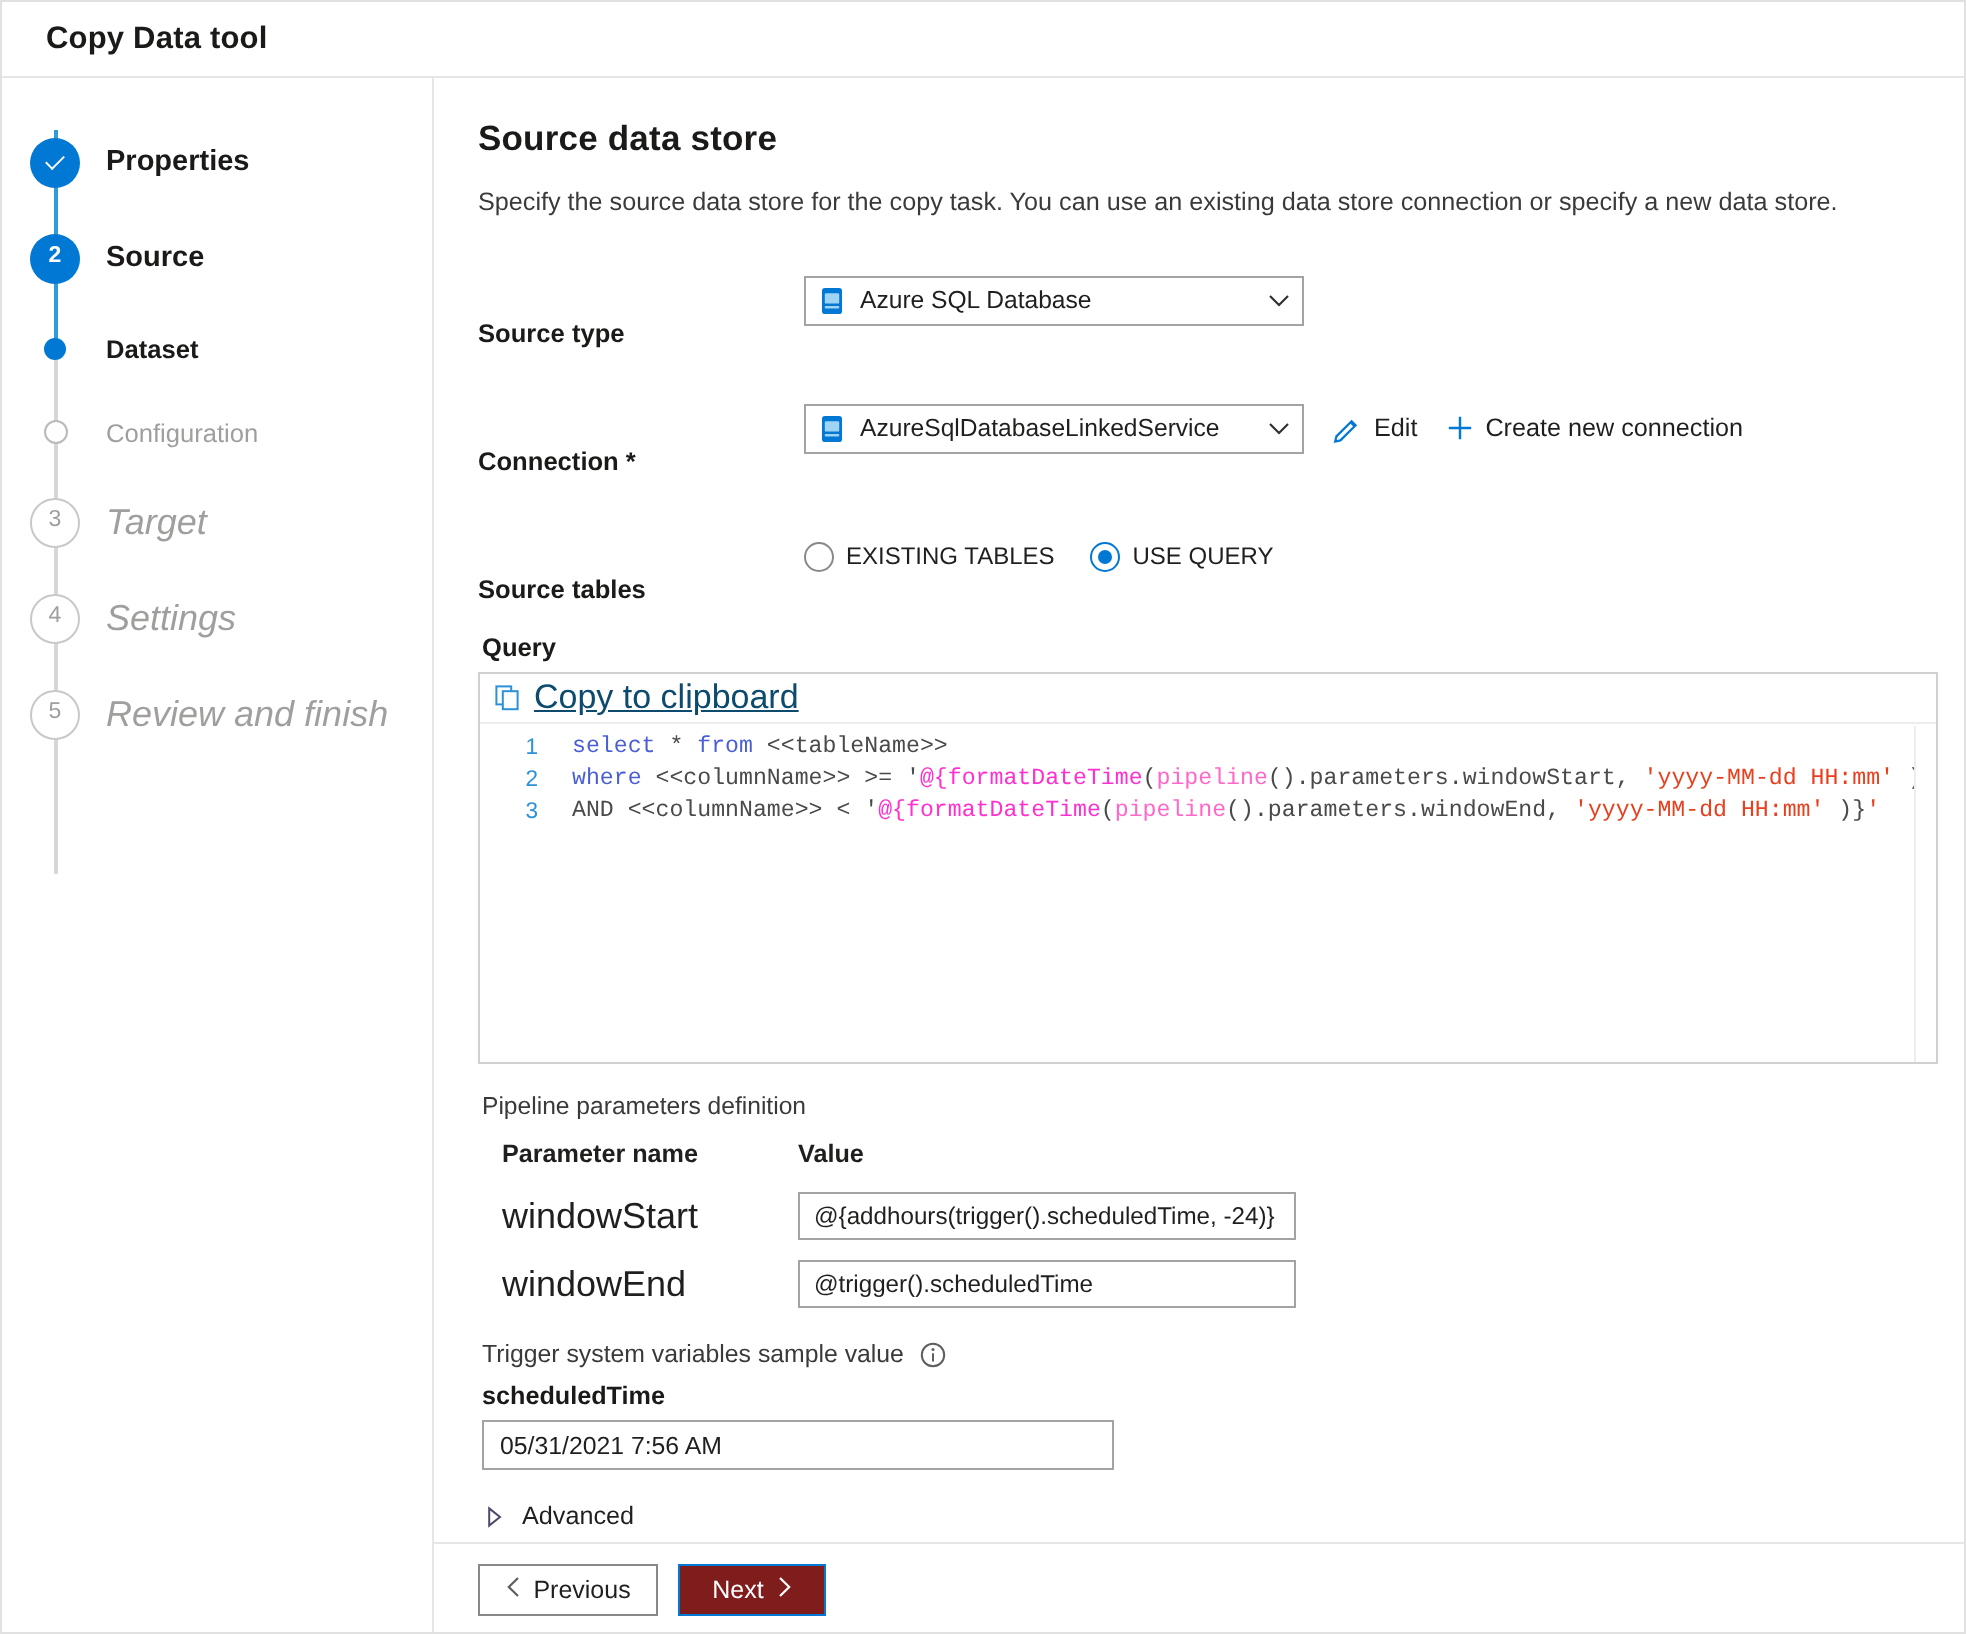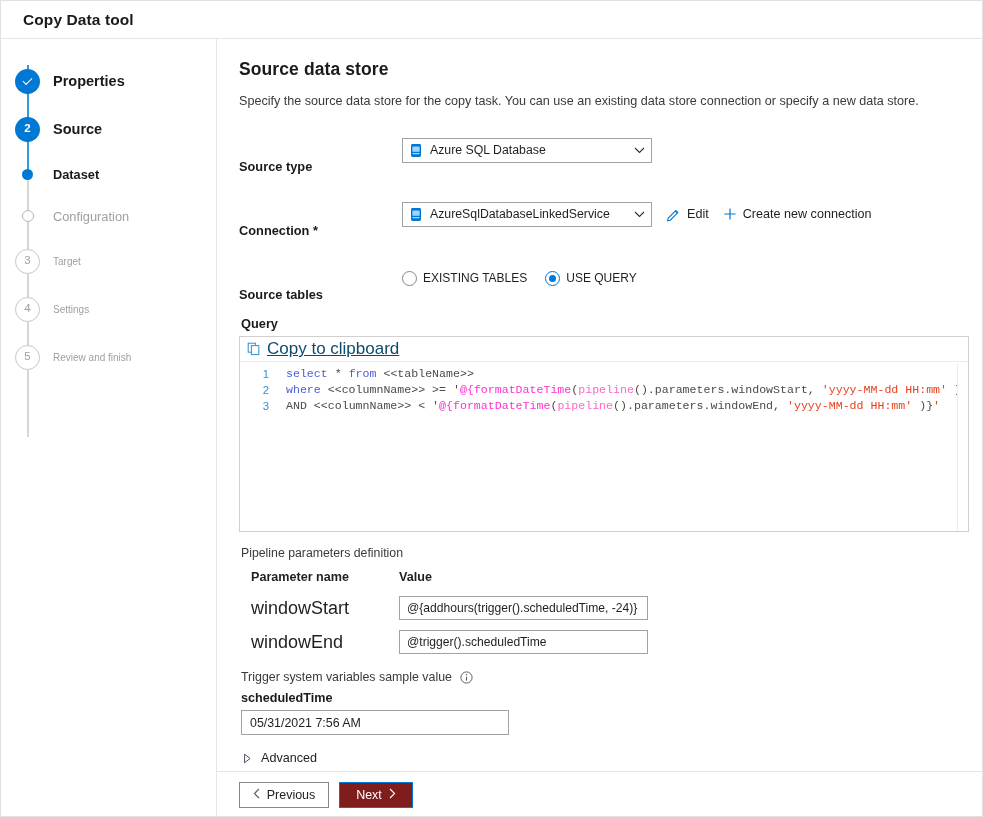--- a/index.html
+++ b/index.html
@@ -77,21 +77,21 @@
   .marker.dot-idle:after {
     content: ""; width: 10px; height: 10px; border-radius: 50%;
     border: 1.3px solid #b9b9b9; background: #fff;
   }
   .marker.pending {
     border: 1.3px solid #c8c8c8; color: #a19f9d; background: #fff;
   }
   .step-label { margin-left: 13px; font-size: 13.5px; }
   .step-label.strong { font-weight: bold; color: #1b1a19; font-size: 14.5px; }
   .step-label.sub-strong { font-weight: bold; color: #1b1a19; font-size: 12.8px; }
-  .step-label.muted { color: #a19f9d; font-size: 10px; }
+  .step-label.muted { color: #a19f9d; font-size: 18px; font-style: italic; }
   .step-label.muted-sm { color: #a19f9d; font-size: 12.8px; }
 
   
   .main {
     flex: 1; position: relative;
     display: flex; flex-direction: column;
   }
   .main-scroll { flex: 1; padding: 18px 20px 0 22px; overflow: hidden; }
 
   h1.page-title {
@@ -201,21 +201,21 @@
     width: 249px; height: 24px; border: 1px solid #a3a3a3; background: #fff;
     display: flex; align-items: center; padding: 0 7px;
     font-size: 12.1px; color: #201f1e;
   }
 
   .trig-row { display: flex; align-items: center; margin: 16px 0 7px 2px; }
   .trig-row .t { font-size: 12.4px; color: #3b3a39; }
   .info-ic { margin-left: 8px; display: inline-flex; cursor: pointer; }
   .st-label { font-size: 12.6px; font-weight: bold; color: #1b1a19; margin: 0 0 5px 2px; }
   .st-input {
-    width: 268px; height: 25px; border: 1px solid #a3a3a3; background: #fff;
+    width: 316px; height: 25px; border: 1px solid #a3a3a3; background: #fff;
     display: flex; align-items: center; padding: 0 8px;
     font-size: 12.4px; color: #201f1e; margin-left: 2px;
   }
   .adv-row { display: flex; align-items: center; margin: 16px 0 0 4px; cursor: pointer; }
   .adv-tri { margin-right: 9px; display: inline-flex; }
   .adv-txt { font-size: 12.6px; color: #201f1e; }
 
   .btn {
     border: 1px solid #8a8886; background: #fff; color: #201f1e;
     font-size: 12.5px; font-family: "Liberation Sans", sans-serif;

